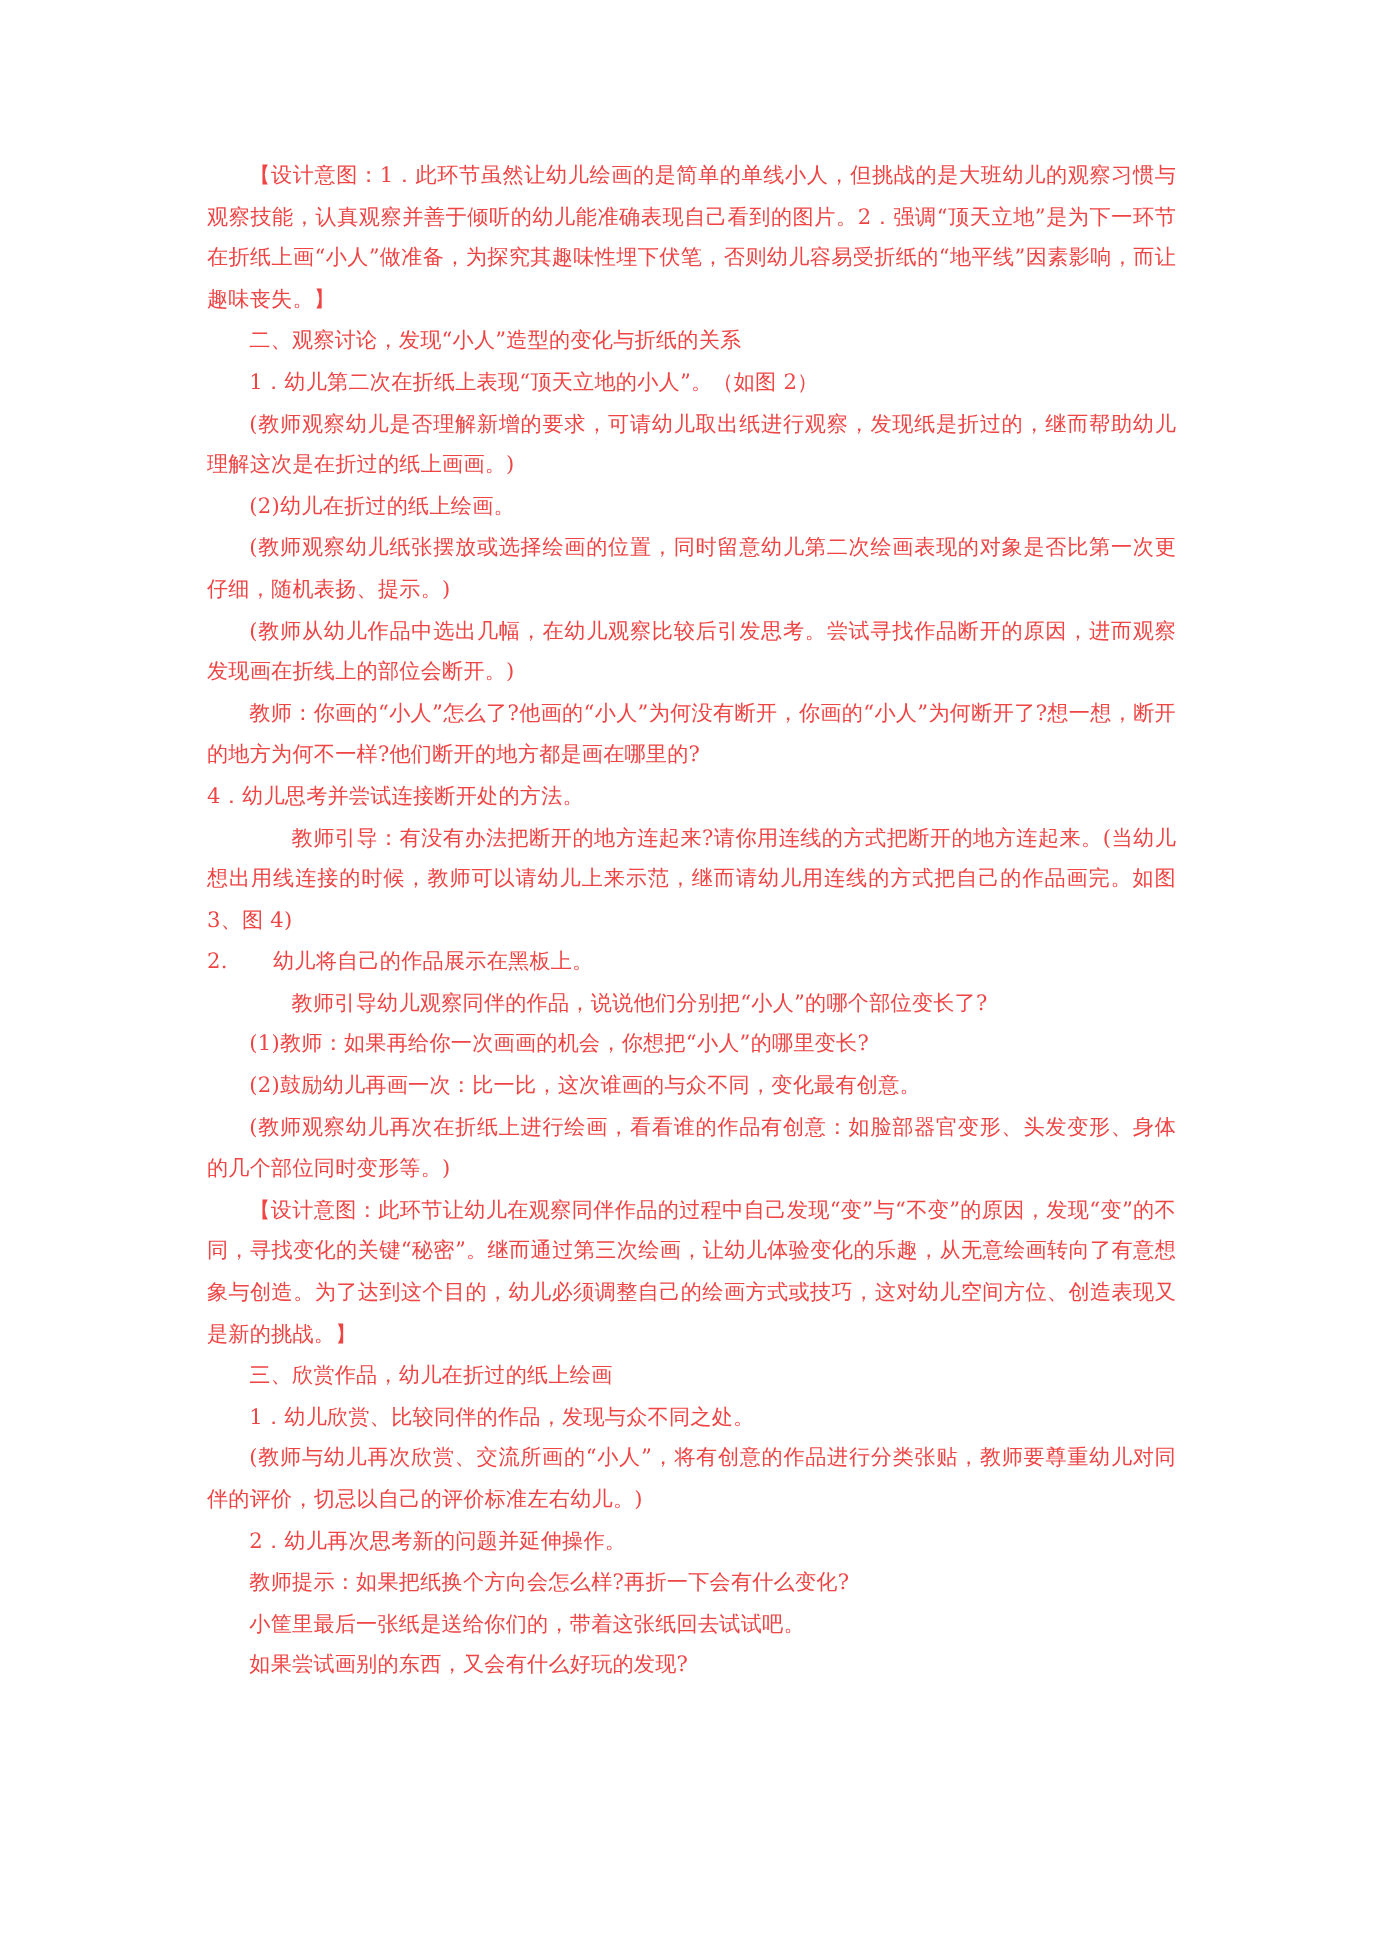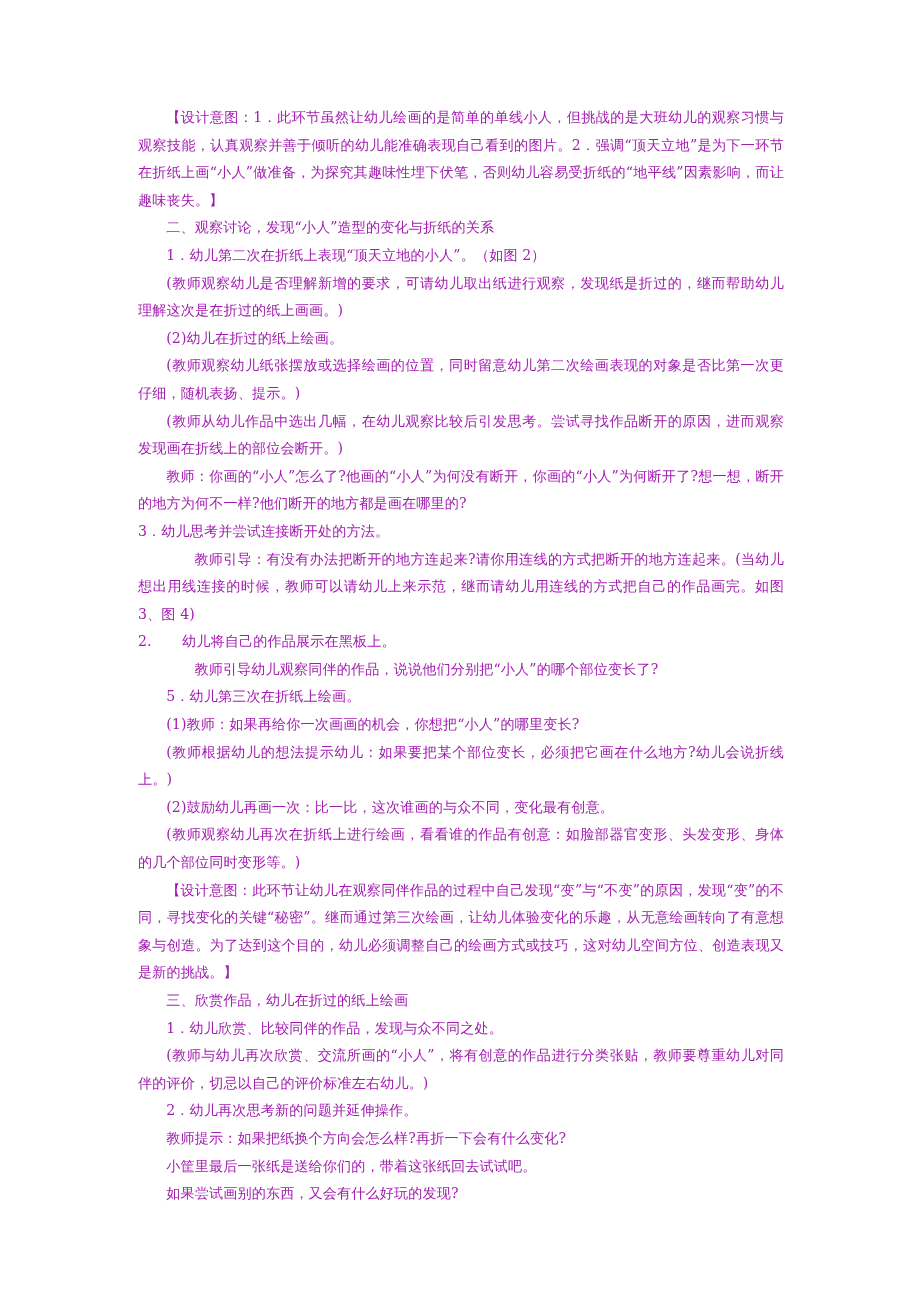--- a/index.html
+++ b/index.html
@@ -17,21 +17,21 @@
   }
   .doc-body {
     position: absolute;
     left: 138px;
     top: 104px;
     width: 646px;
   }
   p.para {
     margin: 0;
     padding: 0;
-    color: #a21caf;
+    color: #ef4444;
     font-size: 14.1px;
     line-height: 27.6px;
     text-align: justify;
     text-justify: inter-character;
     letter-spacing: 0.15px;
     font-weight: 400;
     -webkit-font-smoothing: antialiased;
   }
   
   p.ind2 { text-indent: 2em; }
@@ -60,30 +60,28 @@
 <div class="page">
   <div class="doc-body" id="doc-body">
       <p class="para ind2">【设计意图：1．此环节虽然让幼儿绘画的是简单的单线小人，但挑战的是大班幼儿的观察习惯与观察技能，认真观察并善于倾听的幼儿能准确表现自己看到的图片。2．强调“顶天立地”是为下一环节在折纸上画“小人”做准备，为探究其趣味性埋下伏笔，否则幼儿容易受折纸的“地平线”因素影响，而让趣味丧失。】</p>
       <p class="para ind2">二、观察讨论，发现“小人”造型的变化与折纸的关系</p>
       <p class="para ind2">1．幼儿第二次在折纸上表现“顶天立地的小人”。（如图 2）</p>
       <p class="para ind2">(教师观察幼儿是否理解新增的要求，可请幼儿取出纸进行观察，发现纸是折过的，继而帮助幼儿理解这次是在折过的纸上画画。)</p>
       <p class="para ind2">(2)幼儿在折过的纸上绘画。</p>
       <p class="para ind2">(教师观察幼儿纸张摆放或选择绘画的位置，同时留意幼儿第二次绘画表现的对象是否比第一次更仔细，随机表扬、提示。)</p>
       <p class="para ind2">(教师从幼儿作品中选出几幅，在幼儿观察比较后引发思考。尝试寻找作品断开的原因，进而观察发现画在折线上的部位会断开。)</p>
       <p class="para ind2">教师：你画的“小人”怎么了?他画的“小人”为何没有断开，你画的“小人”为何断开了?想一想，断开的地方为何不一样?他们断开的地方都是画在哪里的?</p>
-      <p class="para ind0">3．幼儿思考并尝试连接断开处的方法。</p>
+      <p class="para ind0">4．幼儿思考并尝试连接断开处的方法。</p>
       <p class="para ind4">教师引导：有没有办法把断开的地方连起来?请你用连线的方式把断开的地方连起来。(当幼儿想出用线连接的时候，教师可以请幼儿上来示范，继而请幼儿用连线的方式把自己的作品画完。如图 3、图 4)</p>
       <p class="para hang2">
         <span class="marker">2.</span>
         <span class="htext">幼儿将自己的作品展示在黑板上。</span>
       </p>
       <p class="para ind4">教师引导幼儿观察同伴的作品，说说他们分别把“小人”的哪个部位变长了?</p>
-      <p class="para ind2">5．幼儿第三次在折纸上绘画。</p>
       <p class="para ind2">(1)教师：如果再给你一次画画的机会，你想把“小人”的哪里变长?</p>
-      <p class="para ind2">(教师根据幼儿的想法提示幼儿：如果要把某个部位变长，必须把它画在什么地方?幼儿会说折线上。)</p>
       <p class="para ind2">(2)鼓励幼儿再画一次：比一比，这次谁画的与众不同，变化最有创意。</p>
       <p class="para ind2">(教师观察幼儿再次在折纸上进行绘画，看看谁的作品有创意：如脸部器官变形、头发变形、身体的几个部位同时变形等。)</p>
       <p class="para ind2">【设计意图：此环节让幼儿在观察同伴作品的过程中自己发现“变”与“不变”的原因，发现“变”的不同，寻找变化的关键“秘密”。继而通过第三次绘画，让幼儿体验变化的乐趣，从无意绘画转向了有意想象与创造。为了达到这个目的，幼儿必须调整自己的绘画方式或技巧，这对幼儿空间方位、创造表现又是新的挑战。】</p>
       <p class="para ind2">三、欣赏作品，幼儿在折过的纸上绘画</p>
       <p class="para ind2">1．幼儿欣赏、比较同伴的作品，发现与众不同之处。</p>
       <p class="para ind2">(教师与幼儿再次欣赏、交流所画的“小人”，将有创意的作品进行分类张贴，教师要尊重幼儿对同伴的评价，切忌以自己的评价标准左右幼儿。)</p>
       <p class="para ind2">2．幼儿再次思考新的问题并延伸操作。</p>
       <p class="para ind2">教师提示：如果把纸换个方向会怎么样?再折一下会有什么变化?</p>
       <p class="para ind2">小筐里最后一张纸是送给你们的，带着这张纸回去试试吧。</p>
       <p class="para ind2">如果尝试画别的东西，又会有什么好玩的发现?</p>

